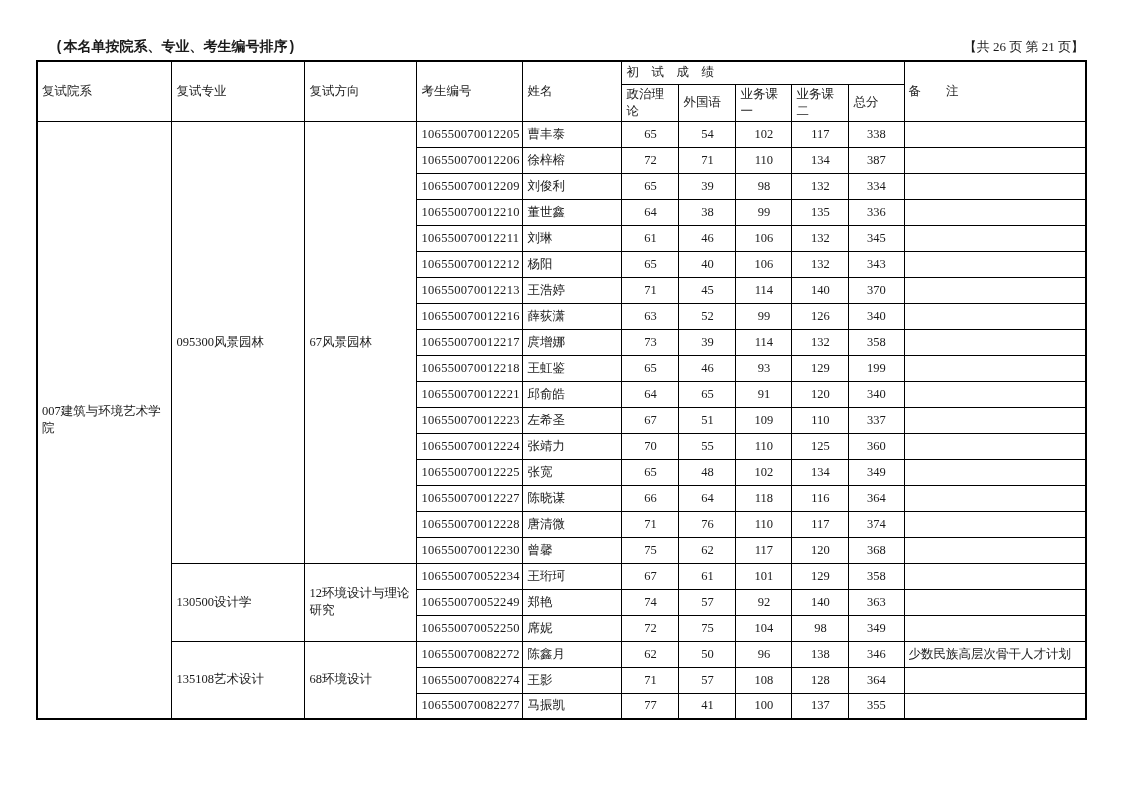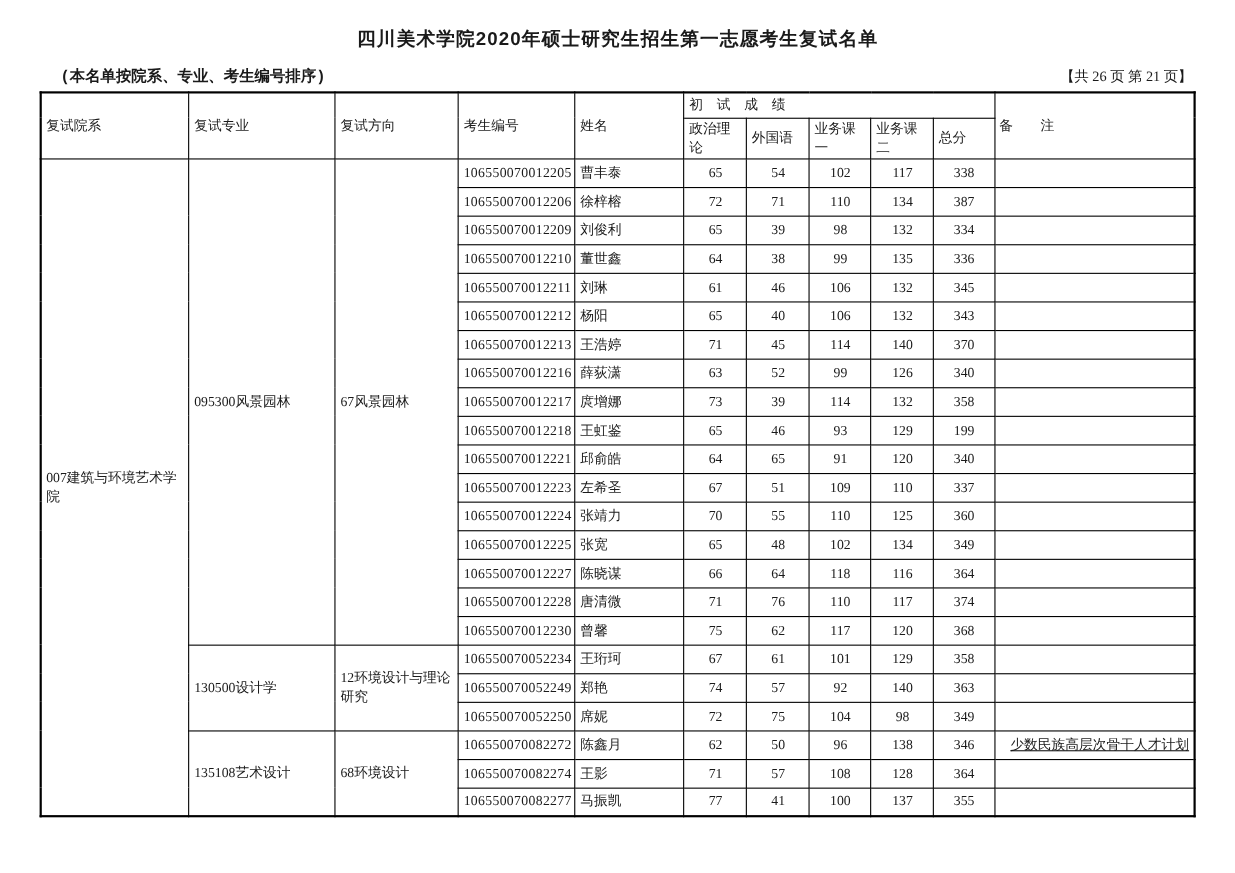--- a/index.html
+++ b/index.html
@@ -56,27 +56,26 @@
     text-align: left;
     vertical-align: middle;
     height: 23px;
   }
   table.roster tbody td { height: 26px; vertical-align: middle; }
   td.dept   { text-align: left; padding-left: 6px; line-height: 1.35; }
   td.merge  { text-align: left; padding-left: 6px; line-height: 1.35; }
   td.id     { text-align: right; padding-left: 5px; letter-spacing: 0.3px; }
   td.name   { text-align: left; padding-left: 8px; }
   td.score  { text-align: center; }
-  td.remark { text-align: right; padding-left: 4px; font-size: 12px; text-decoration: underline; }
+  td.remark { text-align: left; padding-left: 4px; font-size: 12px; }
 </style>
 </head>
 <body>
 
 <div class="page">
-  <div class="doc-title">四川美术学院2020年硕士研究生招生第一志愿考生复试名单</div>
 
   <div class="notes-row">
     <span class="note-left">(本名单按院系、专业、考生编号排序)</span>
     <span class="note-right">【共 26 页 第 21 页】</span>
   </div>
 
   <table class="roster">
     <colgroup>
       <col style="width:135px">
       <col style="width:133px">

